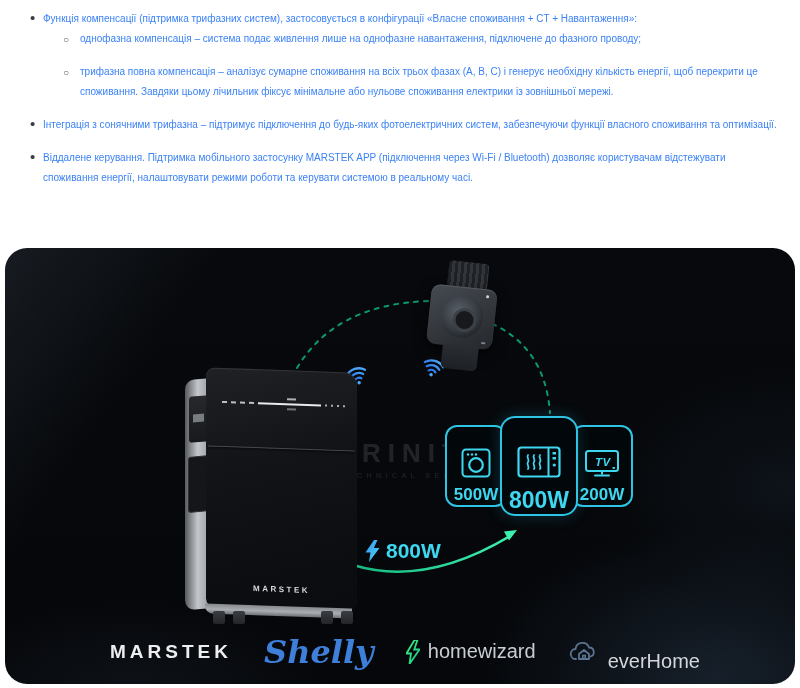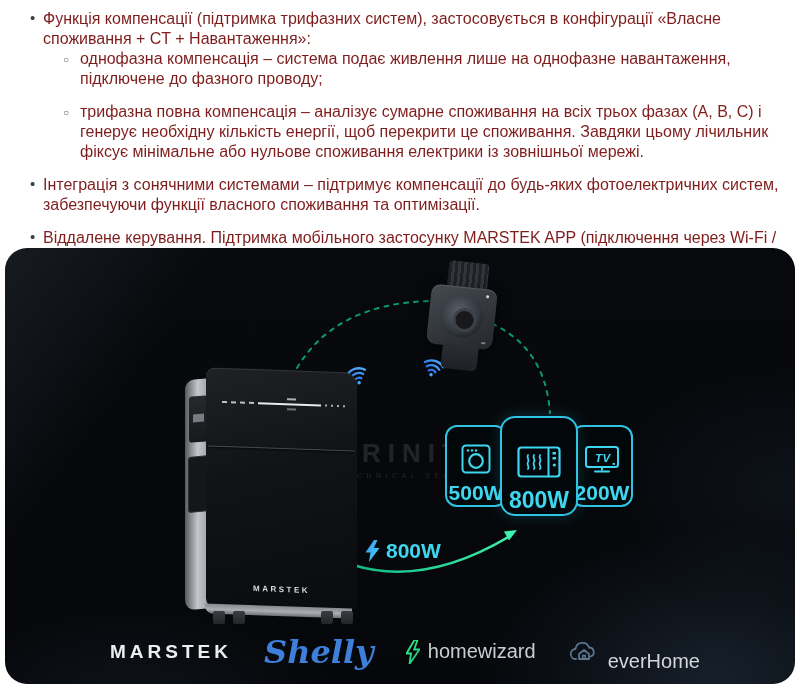--- a/index.html
+++ b/index.html
@@ -1,21 +1,21 @@
 <!DOCTYPE html>
 <html><head>
 <meta charset="utf-8">
 <style>
   * { box-sizing: border-box; margin: 0; padding: 0; }
   html,body { width:800px; height:688px; background:#ffffff; overflow:hidden;
     font-family:"Liberation Sans", sans-serif; }
 
   
   .text-section { height:248px; overflow:hidden; padding:9px 20px 0 29px;
-    font-size:16px; line-height:20px; color:#7f1d1d; }
+    font-size:10px; line-height:20px; color:#3b82f6; }
   ul.l1 { list-style:none; }
   ul.l1 > li { position:relative; padding-left:14px; margin-bottom:13px; }
   ul.l1 > li::before { content:"•"; position:absolute; left:1px; top:-1px; font-size:15px; color:#3c4043; }
   ul.l2 { list-style:none; margin-left:20px; }
   ul.l2 > li { position:relative; padding-left:17px; margin-bottom:13px; }
   ul.l2 > li::before { content:"○"; position:absolute; left:0; top:1px; font-size:10px; color:#5f6368; }
 
   
   .hero { position:relative; margin:0 5px; height:436px; border-radius:22px; overflow:hidden;
     background:
@@ -84,21 +84,21 @@
 
   
   .cards { position:absolute; left:440px; top:168px; z-index:3; display:flex; align-items:center; }
   .card { display:flex; flex-direction:column; align-items:center; justify-content:flex-end;
     border:2px solid #2fc3e4; background:rgba(2,7,10,0.95); }
   .card.small { width:62px; height:82px; border-radius:12px; gap:7px; z-index:3; }
   .card.big { width:78px; height:100px; border-radius:15px; gap:9px; z-index:4;
     margin:0 -7px; background:#01070a; border-width:2.5px;
     box-shadow:0 0 16px rgba(47,195,228,0.22); }
   .pw { color:#3fd6f0; font-weight:bold; }
-  .pw.s { font-size:21px; }
+  .pw.s { font-size:17px; }
   .pw.b { font-size:23px; }
 
   
   .power-label { position:absolute; left:360px; top:291px; z-index:3;
     display:flex; align-items:center; gap:6px;
     color:#3fd6f0; font-size:21px; font-weight:bold; }
 
   
   .brands { position:absolute; left:0; right:0; bottom:11px; z-index:3;
     padding:0 95px 0 105px; display:flex; justify-content:space-between; align-items:center; }
@@ -119,21 +119,21 @@
       <ul class="l2">
         <li>
           <span>однофазна компенсація – система подає живлення лише на однофазне навантаження, підключене до фазного проводу;</span>
         </li>
         <li>
           <span>трифазна повна компенсація – аналізує сумарне споживання на всіх трьох фазах (A, B, C) і генерує необхідну кількість енергії, щоб перекрити це споживання. Завдяки цьому лічильник фіксує мінімальне або нульове споживання електрики із зовнішньої мережі.</span>
         </li>
       </ul>
     </li>
     <li>
-      <span>Інтеграція з сонячними системами – підтримує компенсації до будь-яких фотоелектричних систем, забезпечуючи функції власного споживання та оптимізації.</span>
+      <span>Інтеграція з сонячними трифазна – підтримує підключення до будь-яких фотоелектричних систем, забезпечуючи функції власного споживання та оптимізації.</span>
     </li>
     <li>
       <span>Віддалене керування. Підтримка мобільного застосунку MARSTEK APP (підключення через Wi-Fi / Bluetooth) дозволяє користувачам відстежувати споживання енергії, налаштовувати режими роботи та керувати системою в реальному часі.</span>
     </li>
   </ul>
 </div>
 
 <div class="hero">
 
   <svg class="overlay-svg" width="790" height="436" viewBox="0 0 790 436">

